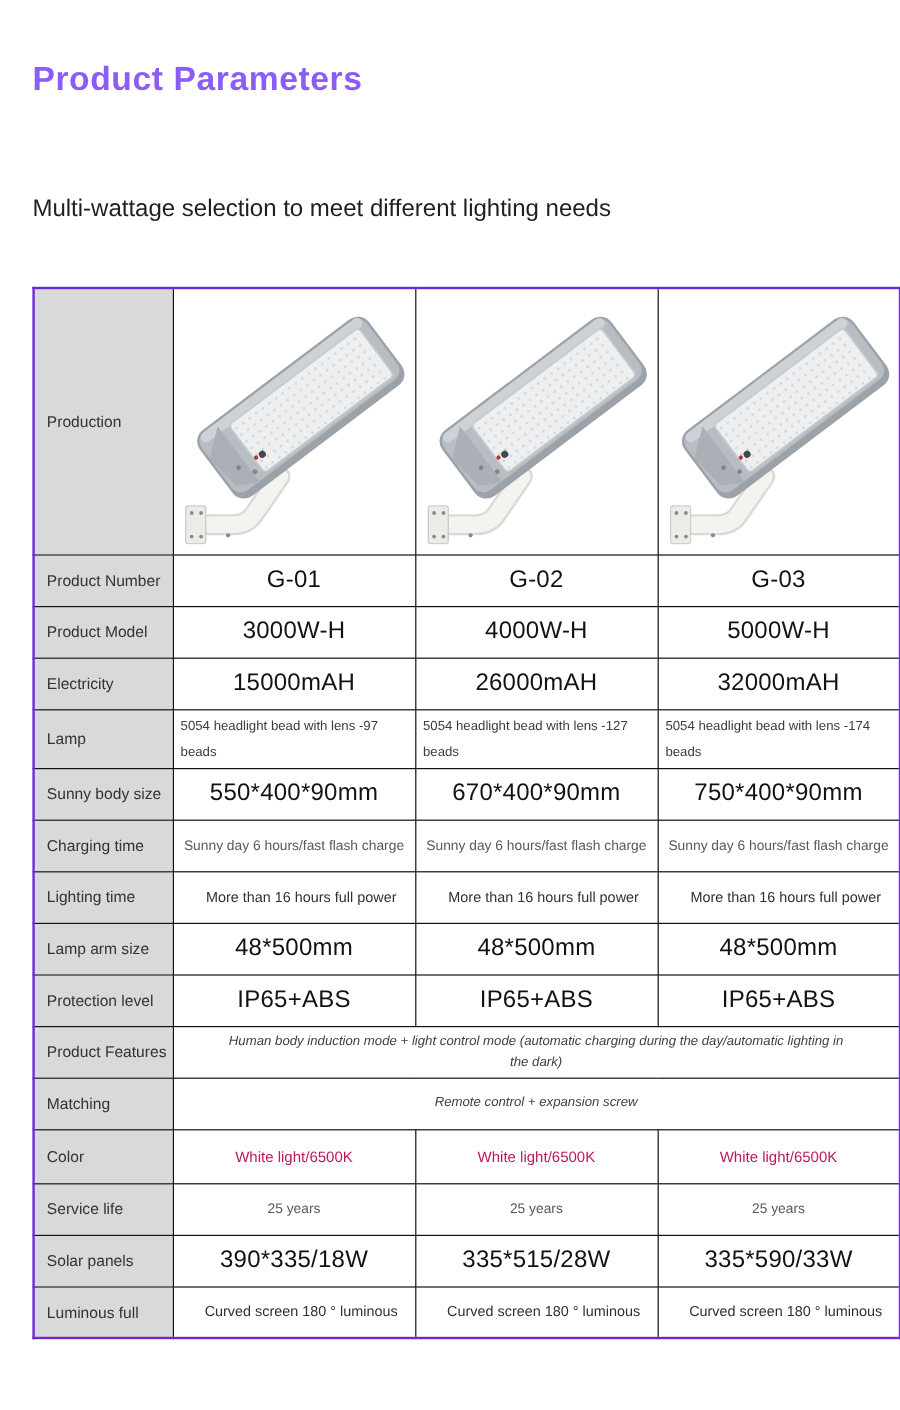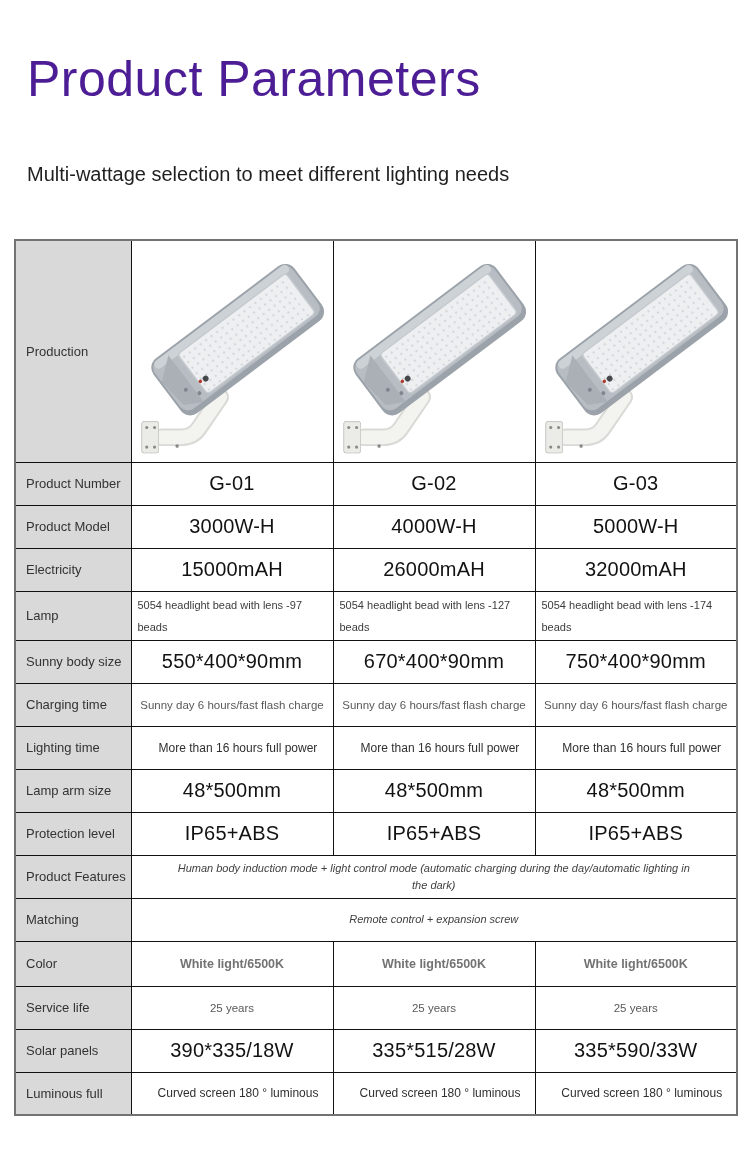--- a/index.html
+++ b/index.html
@@ -10,42 +10,42 @@
     font-family: "Liberation Sans", "DejaVu Sans", sans-serif;
     color: #222;
     position: relative;
     overflow: hidden;
   }
   .page { padding: 0; }
   h1.title {
     position: absolute;
     left: 27px;
     top: 50px;
-    font-size: 50px;
-    font-weight: 400;
+    font-size: 28px;
+    font-weight: 700;
     letter-spacing: 0.5px;
-    color: #4c1d95;
+    color: #8b5cf6;
   }
   p.subtitle {
     position: absolute;
     left: 27px;
     top: 143px;
     font-size: 20px;
     font-weight: 400;
     color: #1f1f1f;
     margin-top: 20px;
   }
   table.params {
     position: absolute;
-    left: 14px;
+    left: 27px;
     top: 239px;
     width: 722px;
     border-collapse: collapse;
     table-layout: fixed;
-    border: 2px solid #737373;
+    border: 2px solid #6d28d9;
   }
   table.params th, table.params td {
     border: 1px solid #111;
     text-align: center;
     vertical-align: middle;
     overflow: hidden;
   }
   table.params th {
     background: #d9d9d9;
     width: 116px;
@@ -63,21 +63,21 @@
   tr.big td { font-size: 20px; color: #121212; letter-spacing: 0.2px; }
   tr.small-left td {
     font-size: 11px;
     color: #3c3c3c;
     text-align: left;
     padding: 2px 6px;
     line-height: 2.0;
   }
   tr.small-gray td { font-size: 11.5px; color: #595959; padding: 0 2px; }
   tr.small-dark td { font-size: 12px; color: #303030; padding-left: 12px; }
-  tr.med td { font-size: 12.5px; color: #737373; font-weight: bold; }
+  tr.med td { font-size: 12.5px; color: #be185d; }
   tr.span-row td {
     font-size: 11px;
     color: #3f3f3f;
     line-height: 1.5;
     padding: 2px 40px;
     font-style: italic;
   }
   td.imgcell { padding: 0; }
   svg.lamp { display: block; margin: 6px auto 0 auto; width: 196px; height: 208px; }
   .hidden-defs { position: absolute; width: 0; height: 0; }

